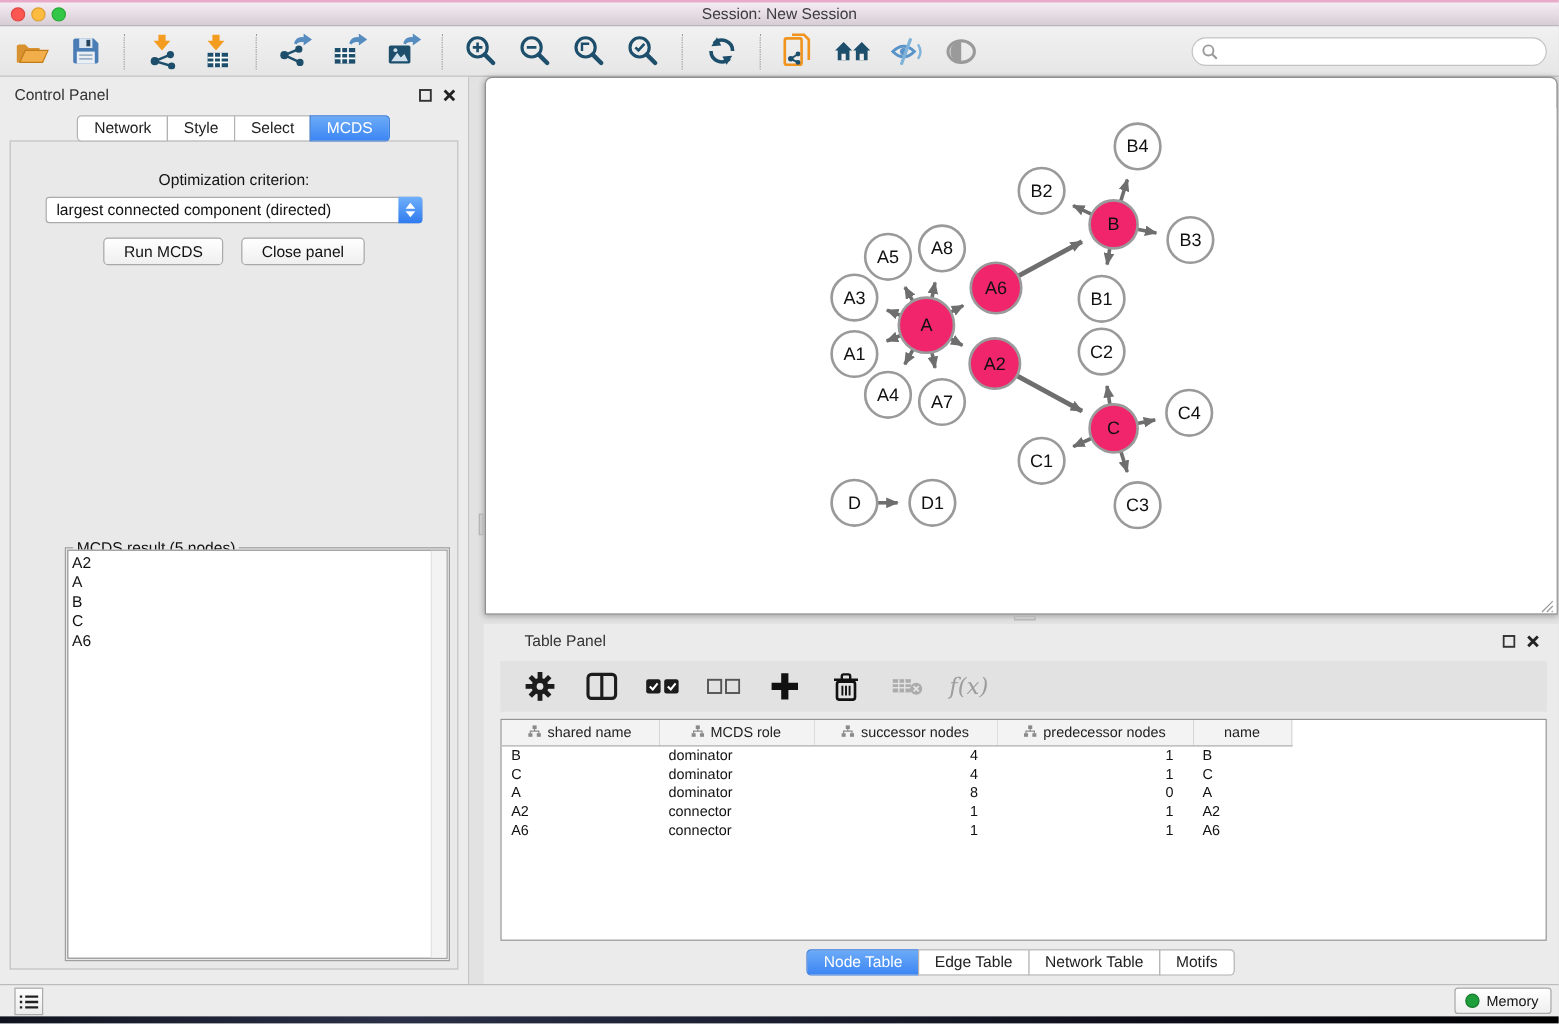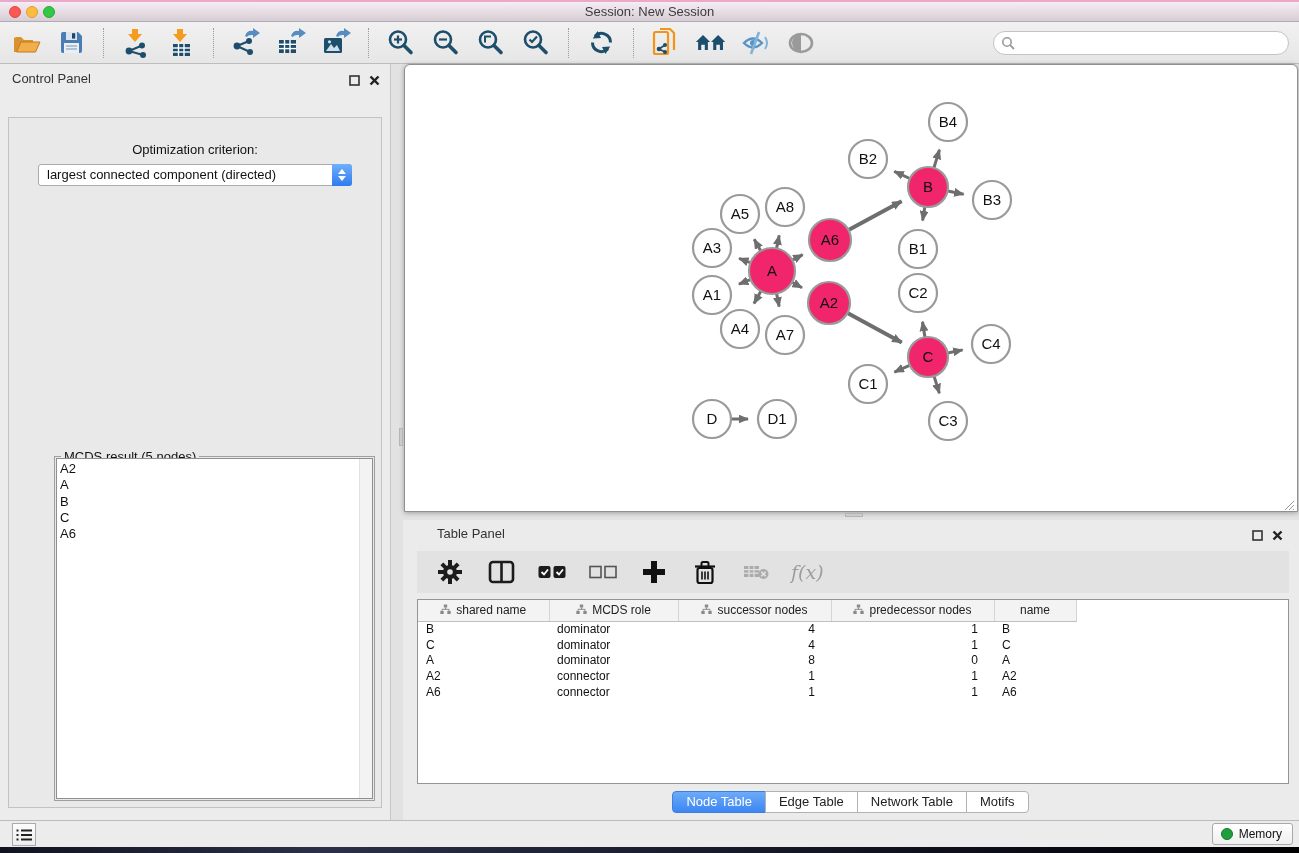--- a/index.html
+++ b/index.html
@@ -269,28 +269,38 @@
     <div class="cp-title">Control Panel</div>
     <div class="panel-winbtns">
       <span><svg width="11" height="11" viewBox="0 0 11 11">
             <rect x="1" y="1" width="9" height="9" fill="none" stroke="#333" stroke-width="1.6"></rect>
           </svg></span>
       <span><svg width="11" height="11" viewBox="0 0 11 11">
             <line x1="1.5" y1="1.5" x2="9.5" y2="9.5" stroke="#222" stroke-width="2.4"></line>
             <line x1="9.5" y1="1.5" x2="1.5" y2="9.5" stroke="#222" stroke-width="2.4"></line>
           </svg></span>
     </div>
+    <div class="cp-tabs" id="cp-tabs">
+        <span class="seg-tab first">Network</span>
+        <span class="seg-tab">Style</span>
+        <span class="seg-tab">Select</span>
+        <span class="seg-tab last active">MCDS</span>
+      </div>
     <div class="cp-body">
       <div class="opt-label">Optimization criterion:</div>
       <div class="criterion-select">
         <span>largest connected component (directed)</span>
         <span class="stepper">
             <span class="chev-up"></span>
             <span class="chev-dn"></span>
           </span>
+      </div>
+      <div class="btn-row">
+        <button class="cp-btn">Run MCDS</button>
+        <button class="cp-btn">Close panel</button>
       </div>
       <div class="result-fieldset">
         <span class="result-legend">MCDS result (5 nodes)</span>
         <div class="listbox">
           <div id="mcds-list">
               <div class="list-item">A2</div>
               <div class="list-item">A</div>
               <div class="list-item">B</div>
               <div class="list-item">C</div>
               <div class="list-item">A6</div>

